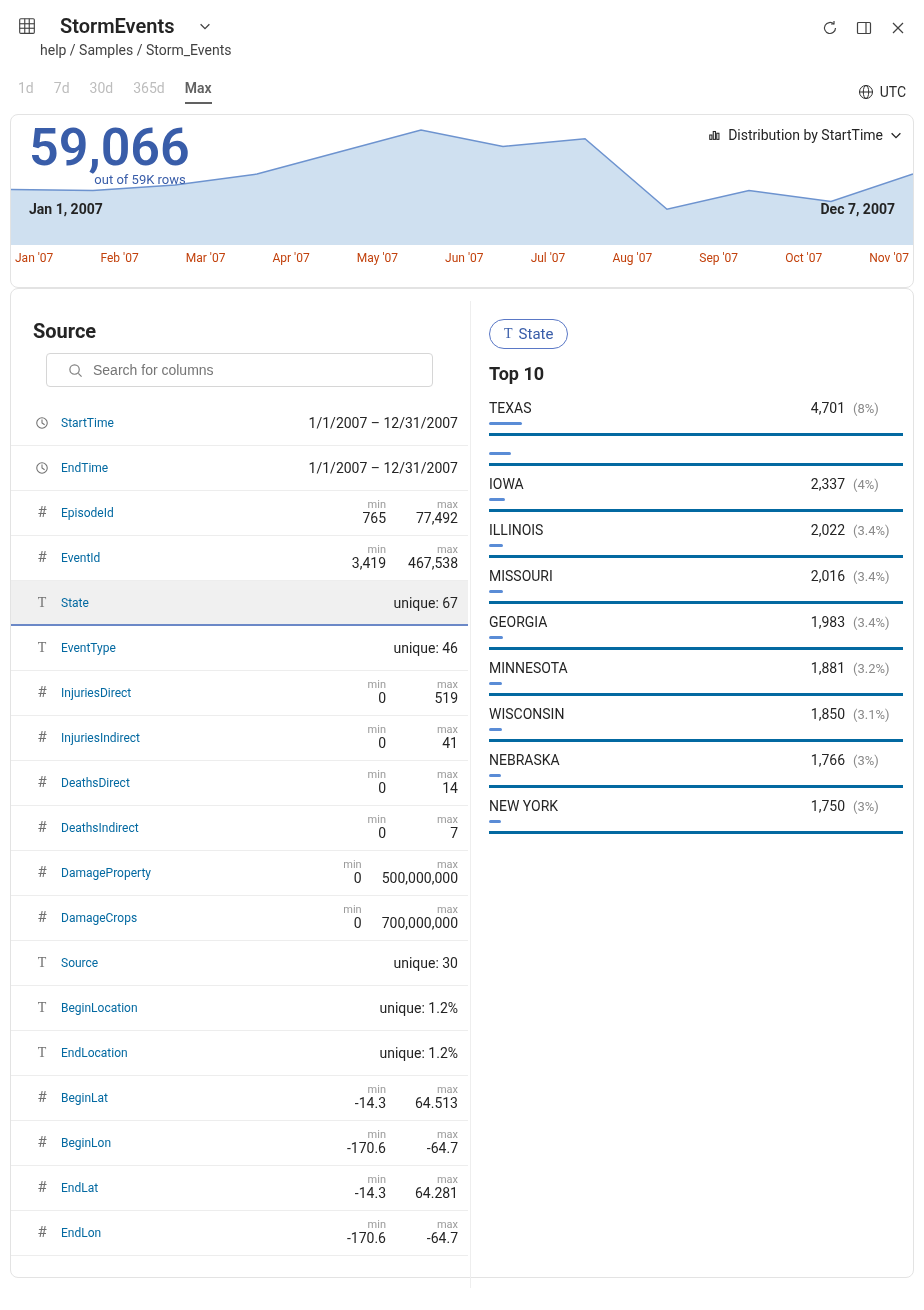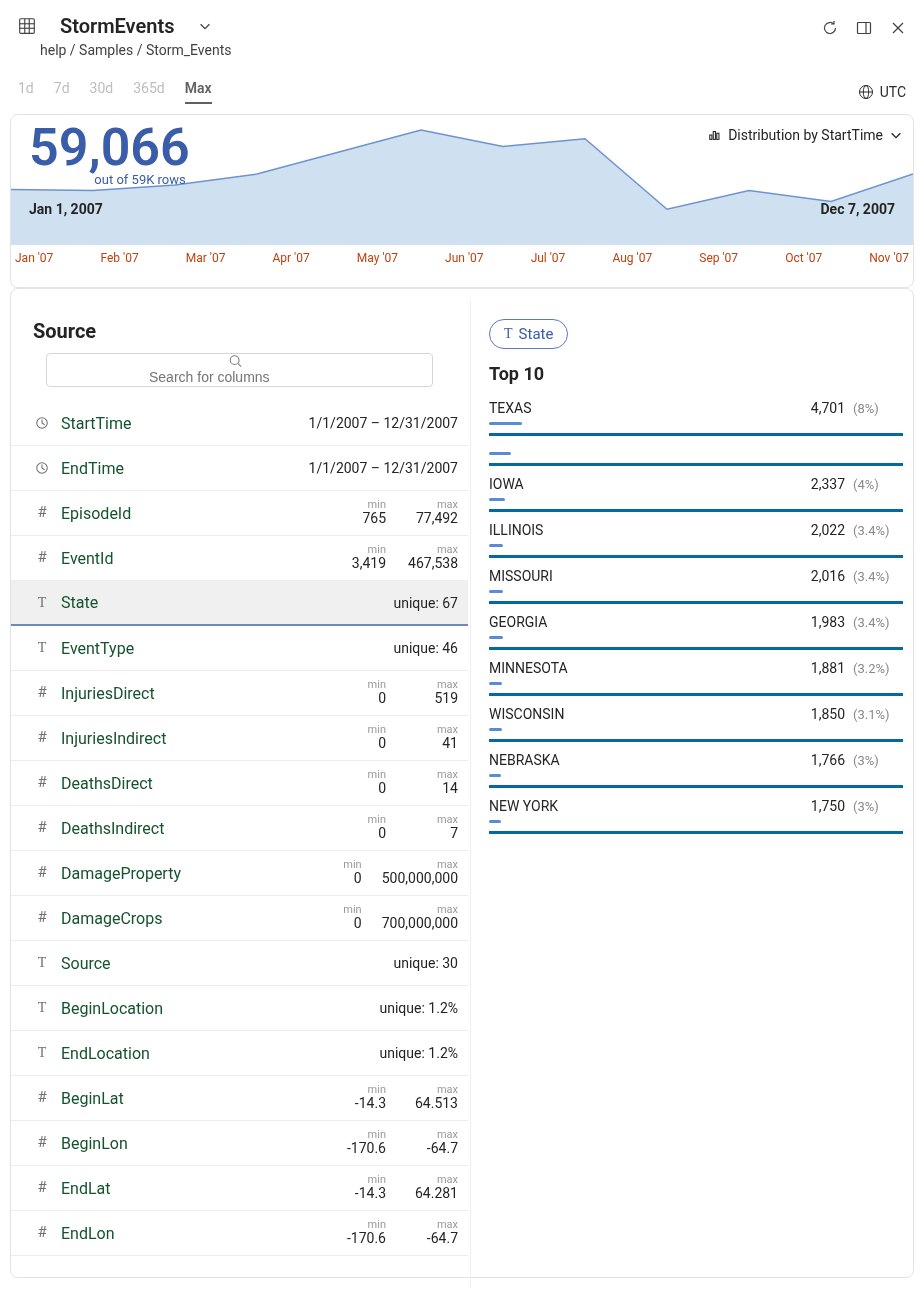--- a/index.html
+++ b/index.html
@@ -62,32 +62,32 @@
   
   .panels { display:flex; margin-top:12px; height: 990px; }
   .panel-left { flex: 0 0 460px; display:flex; flex-direction:column; border-right: 1px solid #eee; padding-right:2px;}
   .panel-right { flex: 1; padding: 18px 10px 0 18px; }
 
   .columns-header { font-size:20px; font-weight:700; padding: 18px 22px 10px 22px; }
   .search {
     margin: 0 35px;
     display:flex; align-items:center;
     border:1px solid #d6d6d6; border-radius:4px; height:34px;
-    padding: 0 21px; color:#707070;flex-direction:column;
+    padding: 0 21px; color:#707070;
   }
   .search svg { width:15px; height:15px; margin-right:8px; color:#808080;}
   .search input { border:none; outline:none; flex:1; font-size:14px; color:#707070; background:transparent;}
 
   .col-list { margin-top:14px; overflow-y:auto; max-height: 880px; }
   .col-list::-webkit-scrollbar { width:8px; }
   .col-list::-webkit-scrollbar-thumb { background:#c9c9c9; border-radius:4px; }
   .col-row { display:flex; align-items:center; height:45px; padding: 0 10px 0 22px; border-bottom:1px solid #ededed; cursor:pointer;}
   .col-row.selected { background:#f0f0f0; border-bottom:2px solid #6b88c7; }
   .col-icon { width:18px; color:#707070; display:flex; justify-content:center; margin-right:10px; font-size:14px;}
-  .col-name { flex:1; font-size:16px; color:#14532d; }
+  .col-name { flex:1; font-size:12px; color:#0369a1; }
   .col-right { display:flex; gap:20px; text-align:right; }
   .stat { text-align:right; min-width:52px;}
   .stat .label { font-size:11px; color:#9a9a9a; display:block; line-height:1.1;}
   .stat .value { font-size:14px; color:#242424; display:block; line-height:1.1;}
   .col-single { font-size:14px; color:#242424; text-align:right; }
 
   
   .pill { display:inline-flex; align-items:center; gap:6px; border:1px solid #5a78c6; color:#395da9; font-weight:400; font-size:15px; padding:5px 14px; border-radius:18px; cursor:pointer;}
   .pill .t-icon { font-family:serif; font-size:14px; }
   .top10-title { font-size:18px; font-weight:700; margin-top:14px; margin-bottom:6px; }

